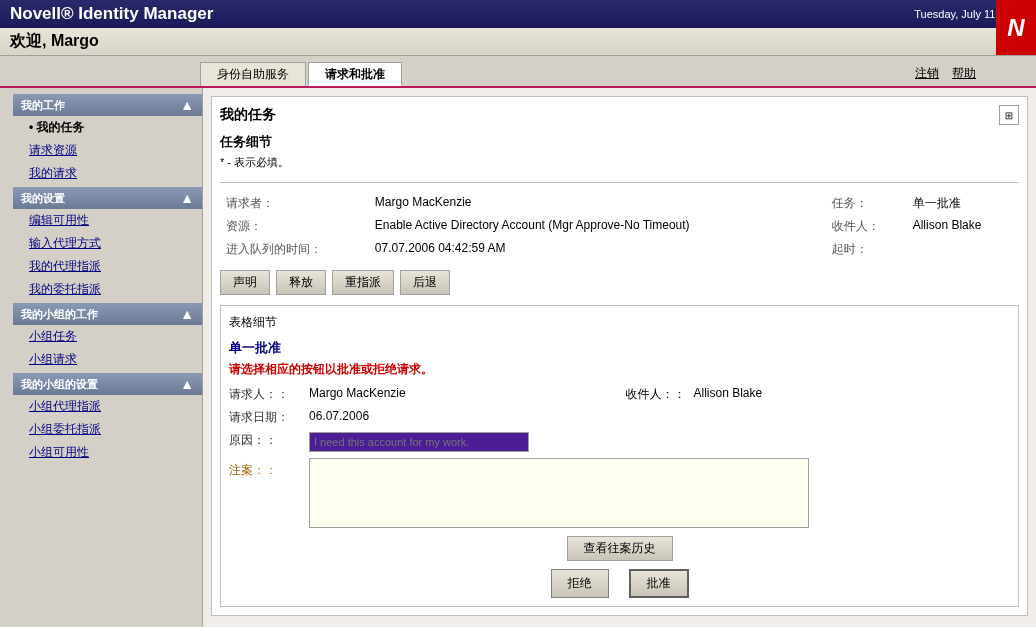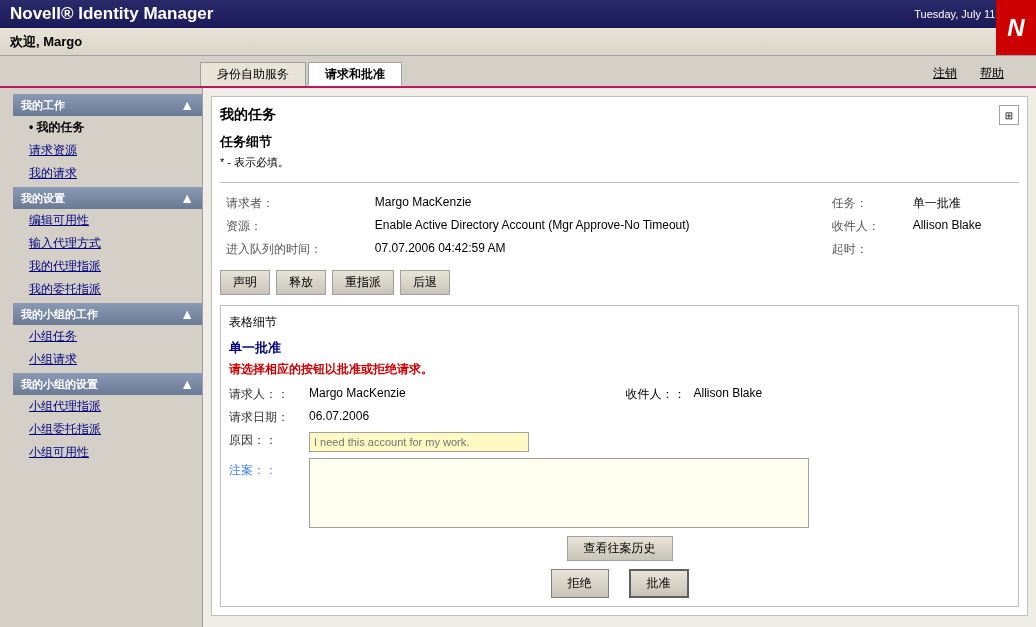--- a/index.html
+++ b/index.html
@@ -48,21 +48,21 @@
     
     #welcome-bar {
       background: linear-gradient(to bottom, #e8e4d8 0%, #d8d4c8 100%);
       height: 28px;
       display: flex;
       align-items: center;
       padding: 0 10px;
       border-bottom: 1px solid #a0a0a0;
     }
     #welcome-text {
-      font-size: 13px;
+      font-size: 16px;
       font-weight: bold;
       color: #000;
     }
 
     
     #nav-area {
       background: #d4d0c8;
       height: 32px;
       display: flex;
       align-items: flex-end;
@@ -82,24 +82,24 @@
       display: flex;
       align-items: center;
     }
     .nav-tab.active {
       background: #fff;
       border-bottom: 1px solid #fff;
       font-weight: bold;
     }
     #nav-right {
       position: absolute;
-      right: 32px;
+      right: 60px;
       bottom: 4px;
       display: flex;
-      gap: 23px;
+      gap: 13px;
     }
     .nav-link {
       font-size: 12px;
       color: #000;
       cursor: pointer;
       text-decoration: underline;
     }
 
     
     #main-layout {
@@ -274,35 +274,35 @@
       margin-left: auto;
       color: #000;
     }
     .reason-input {
       width: 220px;
       height: 20px;
       border: 1px solid #a0a0a0;
       padding: 2px 4px;
       font-size: 11px;
       color: #888;
-      background: #fef9c3;
+      background: #4c1d95;
     }
     .notes-textarea {
       width: 500px;
       height: 70px;
       border: 1px solid #a0a0a0;
       padding: 4px;
       font-size: 12px;
       background: #fffff0;
       resize: none;
     }
     .notes-label {
       width: 80px;
       padding-top: 4px;
-      color: #3b82f6;
+      color: #a16207;
     }
 
     
     #bottom-buttons {
       display: flex;
       justify-content: center;
       gap: 20px;
       margin-top: 8px;
     }
     #view-history-btn {

